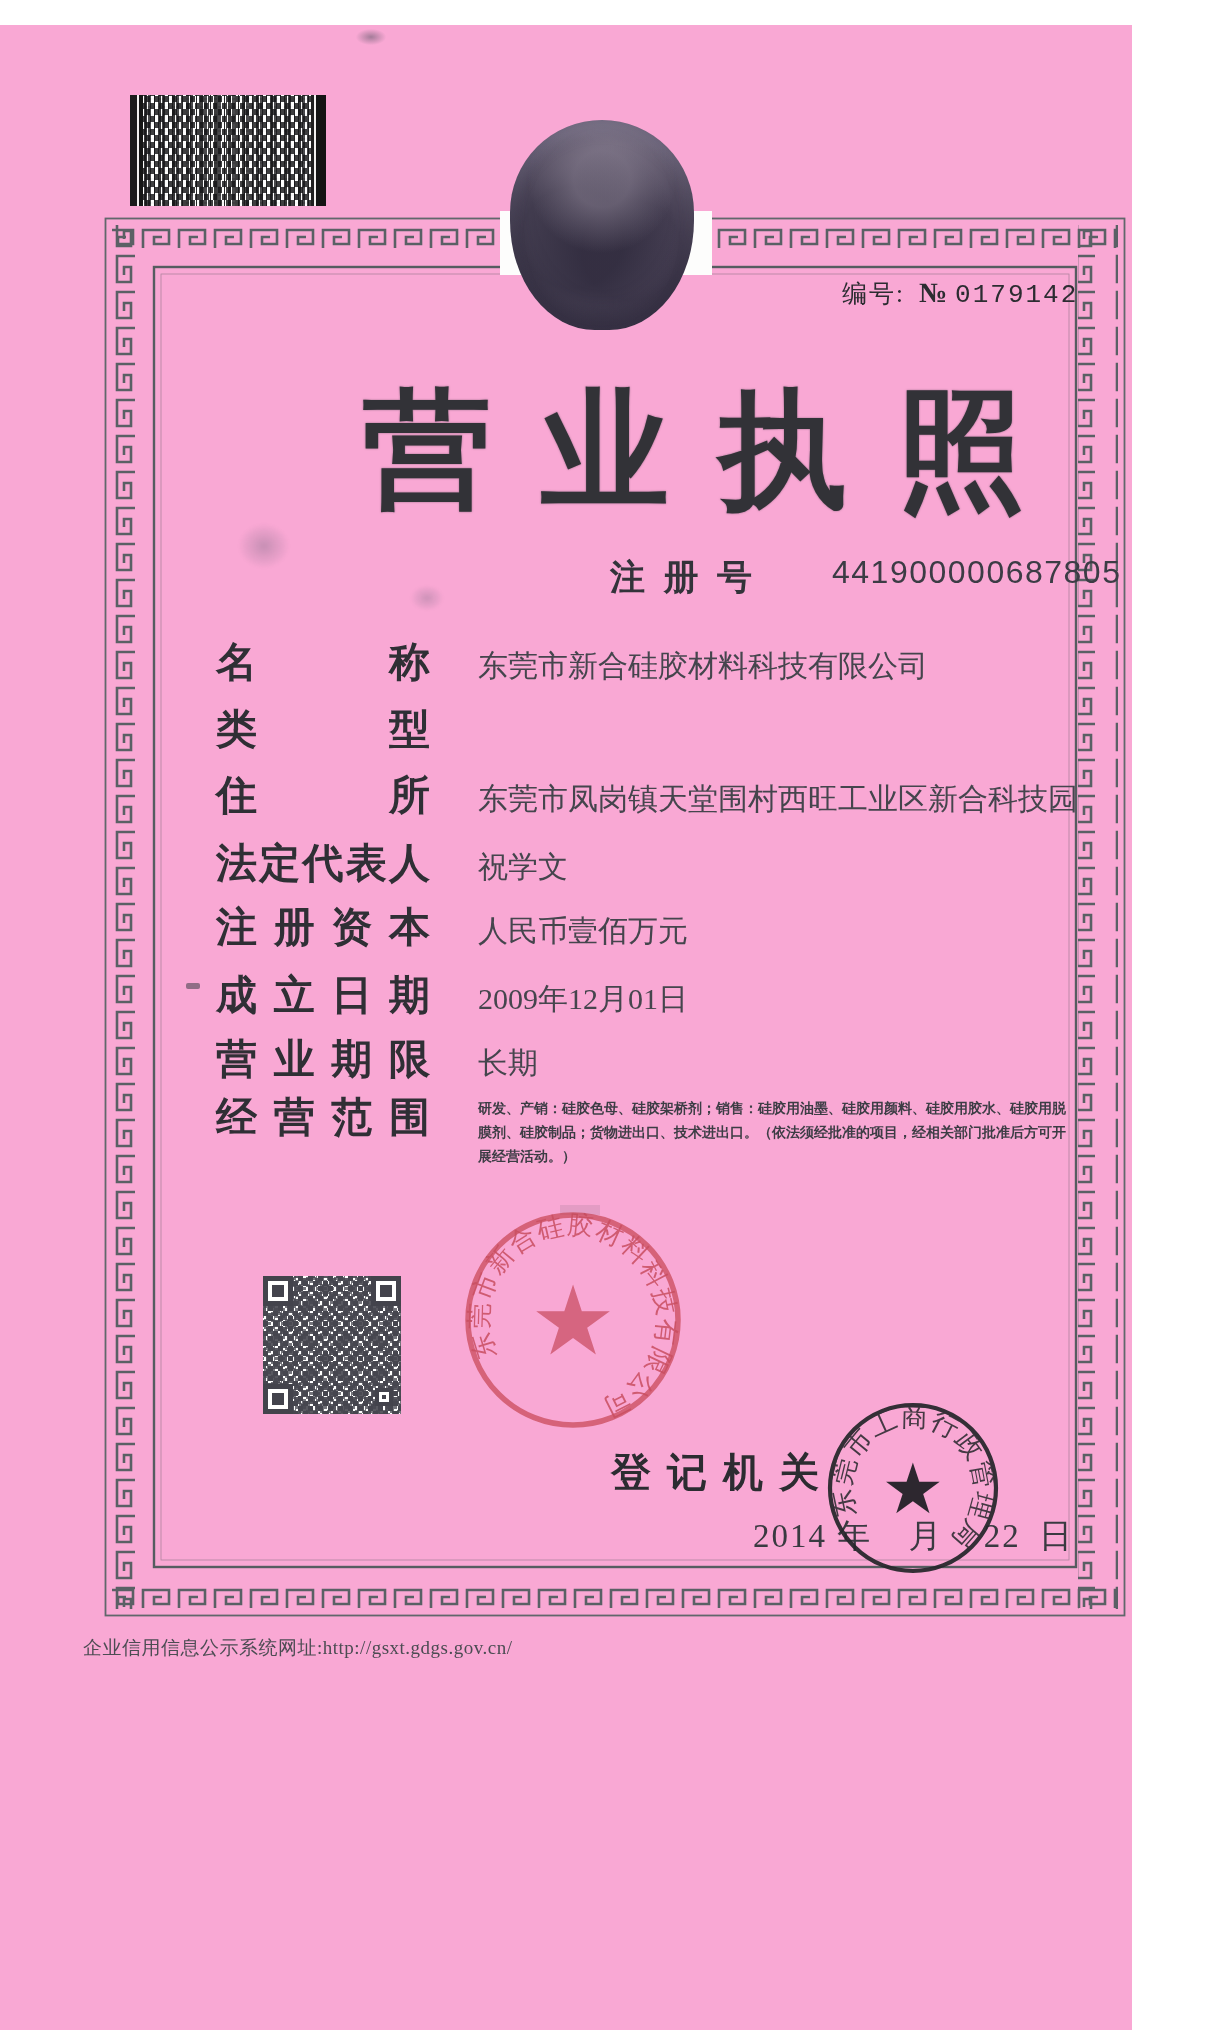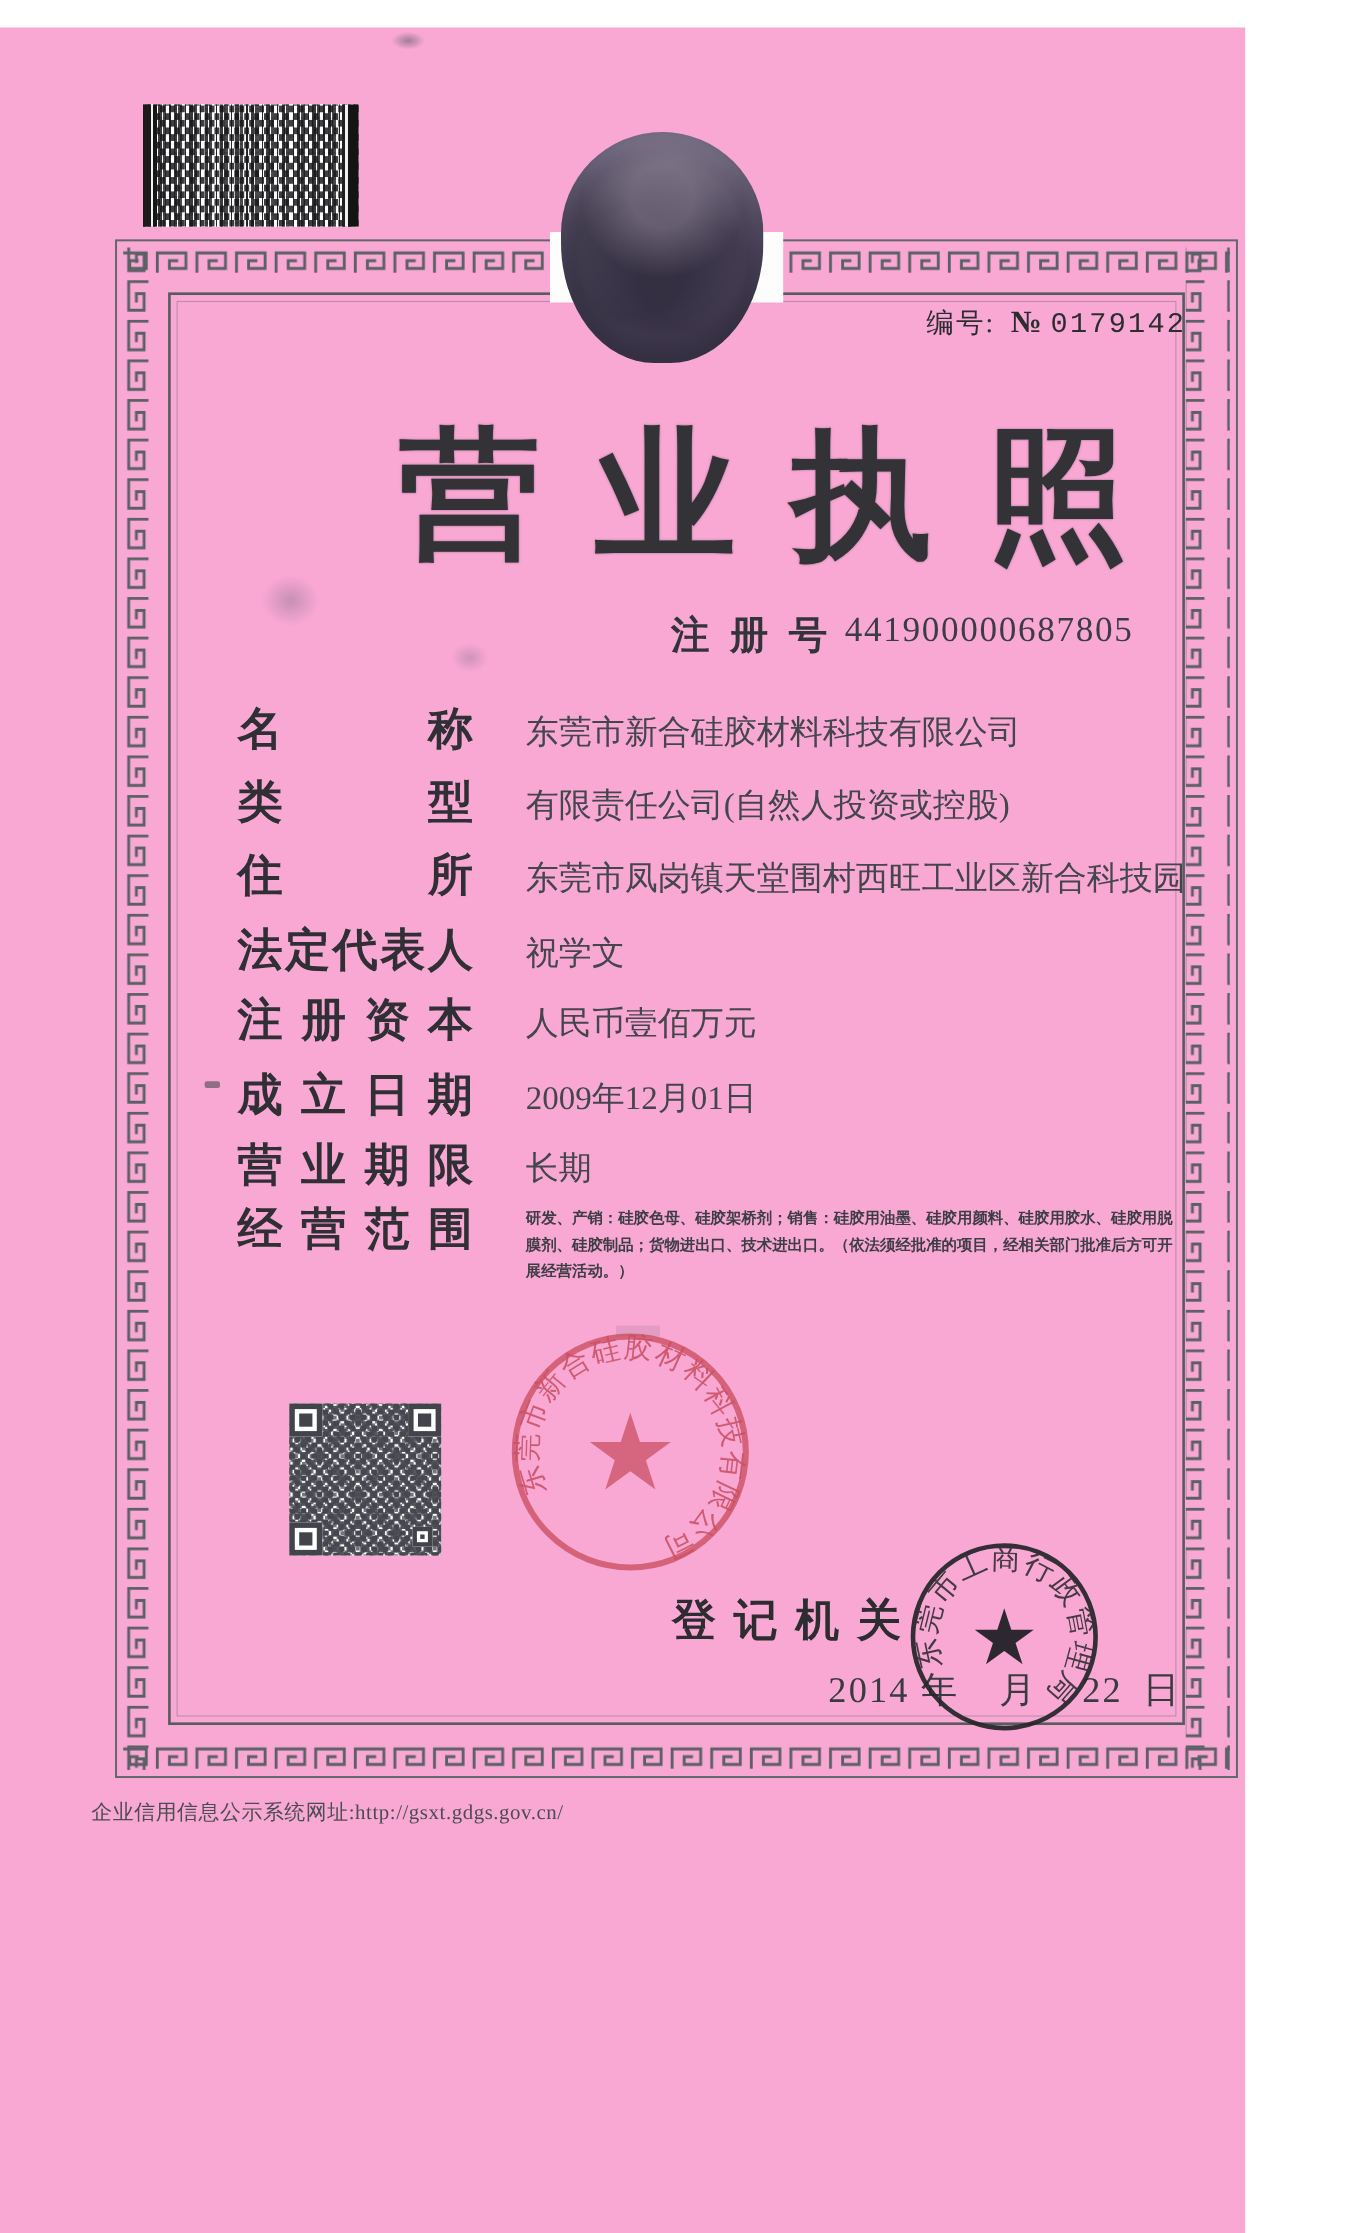--- a/index.html
+++ b/index.html
@@ -56,22 +56,22 @@
     color:#323237;text-shadow:0 0 2px rgba(50,50,56,.55);
     white-space:nowrap;
   }
 
   
   .regno-label{
     left:610px;top:529px;width:142px;display:flex;justify-content:space-between;
     font-size:35px;font-weight:700;color:#33333a;z-index:4;
   }
   .regno-value{
-    left:768px;top:529px;font-size:32px;color:#3c3c45;letter-spacing:1.5px;z-index:4;
-    font-family:Liberation Serif, serif;
+    left:832px;top:529px;font-size:32px;color:#3c3c45;letter-spacing:1.5px;z-index:4;
+    font-family:Liberation Sans, sans-serif;
   }
 
   
   .row{left:0;top:0;width:1230px;height:60px;z-index:4;}
   .flabel{
     position:absolute;left:216px;width:214px;display:flex;justify-content:space-between;
     font-size:41px;font-weight:700;color:#2f2f35;line-height:1.1;
   }
   .fvalue{
     position:absolute;left:478px;top:8px;width:606px;
@@ -181,21 +181,20 @@
         <span>名</span>
         <span>称</span>
       </div>
     <div class="fvalue">东莞市新合硅胶材料科技有限公司</div>
   </div>
   <div class="abs row" style="top:682px">
     <div class="flabel">
         <span>类</span>
         <span>型</span>
       </div>
-    <div class="fvalue">有限责任公司(自然人投资或控股)</div>
   </div>
   <div class="abs row" style="top:748px">
     <div class="flabel">
         <span>住</span>
         <span>所</span>
       </div>
     <div class="fvalue">东莞市凤岗镇天堂围村西旺工业区新合科技园</div>
   </div>
   <div class="abs row" style="top:816px">
     <div class="flabel">

